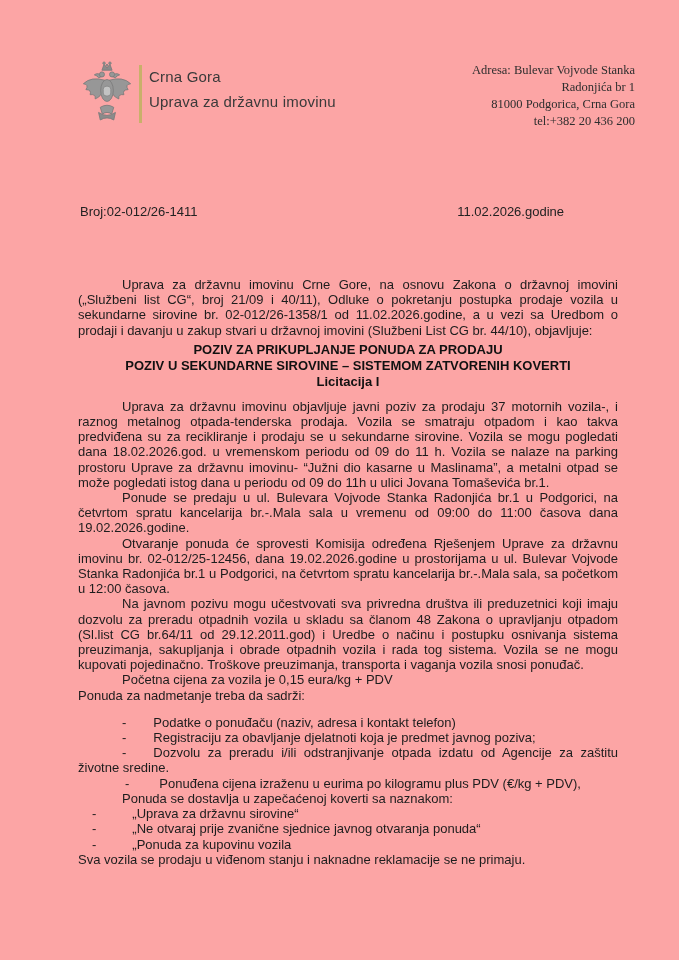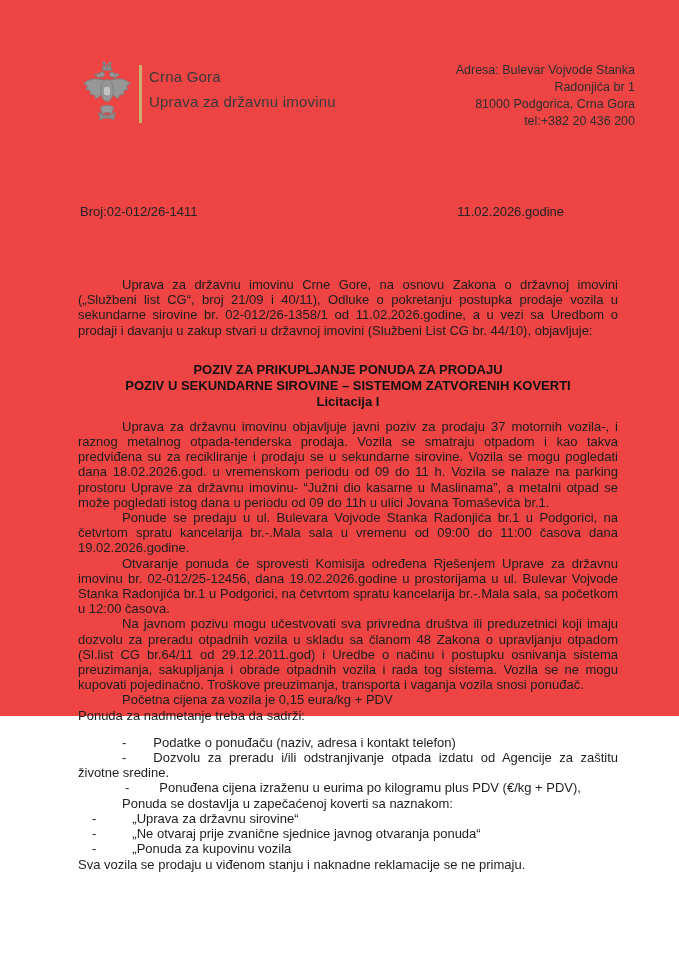--- a/index.html
+++ b/index.html
@@ -3,44 +3,44 @@
 <meta charset="utf-8">
 <style>
   html,body { margin:0; padding:0; background:#ffffff; }
   body {
     width:679px; height:960px;
     font-family:"Liberation Sans", sans-serif;
     color:#1f1f1f;
     position:relative;
     overflow:hidden;
   }
-  .page { position:relative; width:679px; height:716px; background:#ef4444; }
+  .page { position:relative; width:679px; height:960px; background:#fca5a5; }
 
   
   .letterhead { position:absolute; top:58px; left:0; width:679px; height:80px; }
   .emblem { position:absolute; left:80px; top:1px; width:54px; height:68px; }
   .gold-rule { position:absolute; left:139px; top:7px; width:3px; height:58px; background:#c9b06a; }
   .org { position:absolute; left:149px; top:6px; font-size:15px; line-height:25px; color:#3a3a3a; letter-spacing:0.2px; }
-  .address { position:absolute; right:44px; top:4px; text-align:right; font-size:12.5px; line-height:17px; color:#2e2e2e; }
+  .address { position:absolute; right:44px; top:4px; text-align:right; font-size:12.5px; line-height:17px; color:#2e2e2e;font-family:Liberation Serif, serif; }
 
   
   .ref-row { position:absolute; top:204px; left:78px; width:540px; height:16px; font-size:13px; color:#222; }
   .ref-number { position:absolute; left:2px; top:0; }
   .ref-date { position:absolute; right:54px; top:0; }
 
   
   .body-text {
     position:absolute; top:277px; left:78px; width:540px;
     font-size:13px; line-height:15.2px; color:#1d1d1d;
     text-align:justify;
   }
   .body-text p { margin:0; }
   .indent { text-indent:44px; }
 
-  .doc-title { text-align:center; font-weight:bold; font-size:13px; line-height:16px; margin-top:24px; margin-bottom:9px; color:#111; }
+  .doc-title { text-align:center; font-weight:bold; font-size:13px; line-height:16px; margin-top:4px; margin-bottom:9px; color:#111; }
 
   .req-list { margin-top:12px; }
   .req-item { text-indent:44px; text-align:justify; }
   .req-item.alt { text-indent:47px; }
   .tab { display:inline-block; width:27px; }
   .tab-alt { display:inline-block; width:30px; }
 
   .envelope-intro { margin-top:10px; }
   .env-item { text-indent:14px; }
   .tab-wide { display:inline-block; width:36px; }
@@ -102,20 +102,21 @@
     <p class="indent">Uprava za državnu imovinu objavljuje javni poziv za prodaju 37 motornih vozila-, i raznog metalnog otpada-tenderska prodaja.  Vozila   se smatraju otpadom i kao takva predviđena su za recikliranje i prodaju se u sekundarne sirovine. Vozila se mogu pogledati dana 18.02.2026.god. u vremenskom periodu od 09 do 11 h. Vozila se nalaze na parking prostoru Uprave za državnu imovinu- “Južni dio kasarne u Maslinama”, a metalni otpad se može pogledati istog dana u periodu od 09 do 11h  u ulici Jovana Tomaševića br.1.</p>
     <p class="indent">Ponude se predaju u ul. Bulevara Vojvode Stanka Radonjića br.1 u Podgorici, na četvrtom spratu kancelarija br.-.Mala sala  u vremenu od 09:00 do 11:00 časova dana 19.02.2026.godine.</p>
     <p class="indent">Otvaranje ponuda  će sprovesti Komisija određena Rješenjem Uprave za državnu imovinu br. 02-012/25-12456, dana 19.02.2026.godine u prostorijama u ul. Bulevar Vojvode Stanka Radonjića br.1 u Podgorici, na četvrtom spratu kancelarija br.-.Mala sala, sa početkom u 12:00 časova.</p>
     <p class="indent">Na javnom pozivu mogu učestvovati sva privredna društva ili preduzetnici koji imaju dozvolu za preradu otpadnih vozila u skladu sa članom 48 Zakona o upravljanju otpadom (Sl.list CG br.64/11 od 29.12.2011.god) i Uredbe o načinu i postupku osnivanja sistema preuzimanja, sakupljanja i obrade otpadnih vozila i rada tog sistema. Vozila se ne mogu kupovati pojedinačno. Troškove preuzimanja, transporta i vaganja vozila snosi ponuđač.</p>
 
     <p class="indent">Početna cijena za vozila  je 0,15 eura/kg + PDV</p>
     <p>Ponuda za nadmetanje treba da sadrži:</p>
 
     <div class="req-list">
       <p class="req-item"><span>-</span><span class="tab"></span><span>Podatke o ponuđaču (naziv, adresa i kontakt telefon)</span></p>
+      <p class="req-item"><span>-</span><span class="tab"></span><span>Registraciju za obavljanje djelatnoti koja je predmet javnog poziva;</span></p>
       <p class="req-item"><span>-</span><span class="tab"></span><span>Dozvolu za preradu i/ili odstranjivanje otpada izdatu od Agencije za zaštitu životne sredine.</span></p>
       <p class="req-item alt"><span>-</span><span class="tab-alt"></span><span>Ponuđena cijena izraženu u eurima po kilogramu plus PDV (€/kg + PDV),</span></p>
     </div>
 
     <p class="indent envelope-intro">Ponuda se dostavlja u zapečaćenoj koverti sa naznakom:</p>
 
     <div>
       <p class="env-item"><span>-</span><span class="tab-wide"></span><span>„Uprava za državnu sirovine“</span></p>
       <p class="env-item"><span>-</span><span class="tab-wide"></span><span>„Ne otvaraj prije zvanične sjednice javnog otvaranja ponuda“</span></p>
       <p class="env-item"><span>-</span><span class="tab-wide"></span><span>„Ponuda za kupovinu vozila</span></p>

